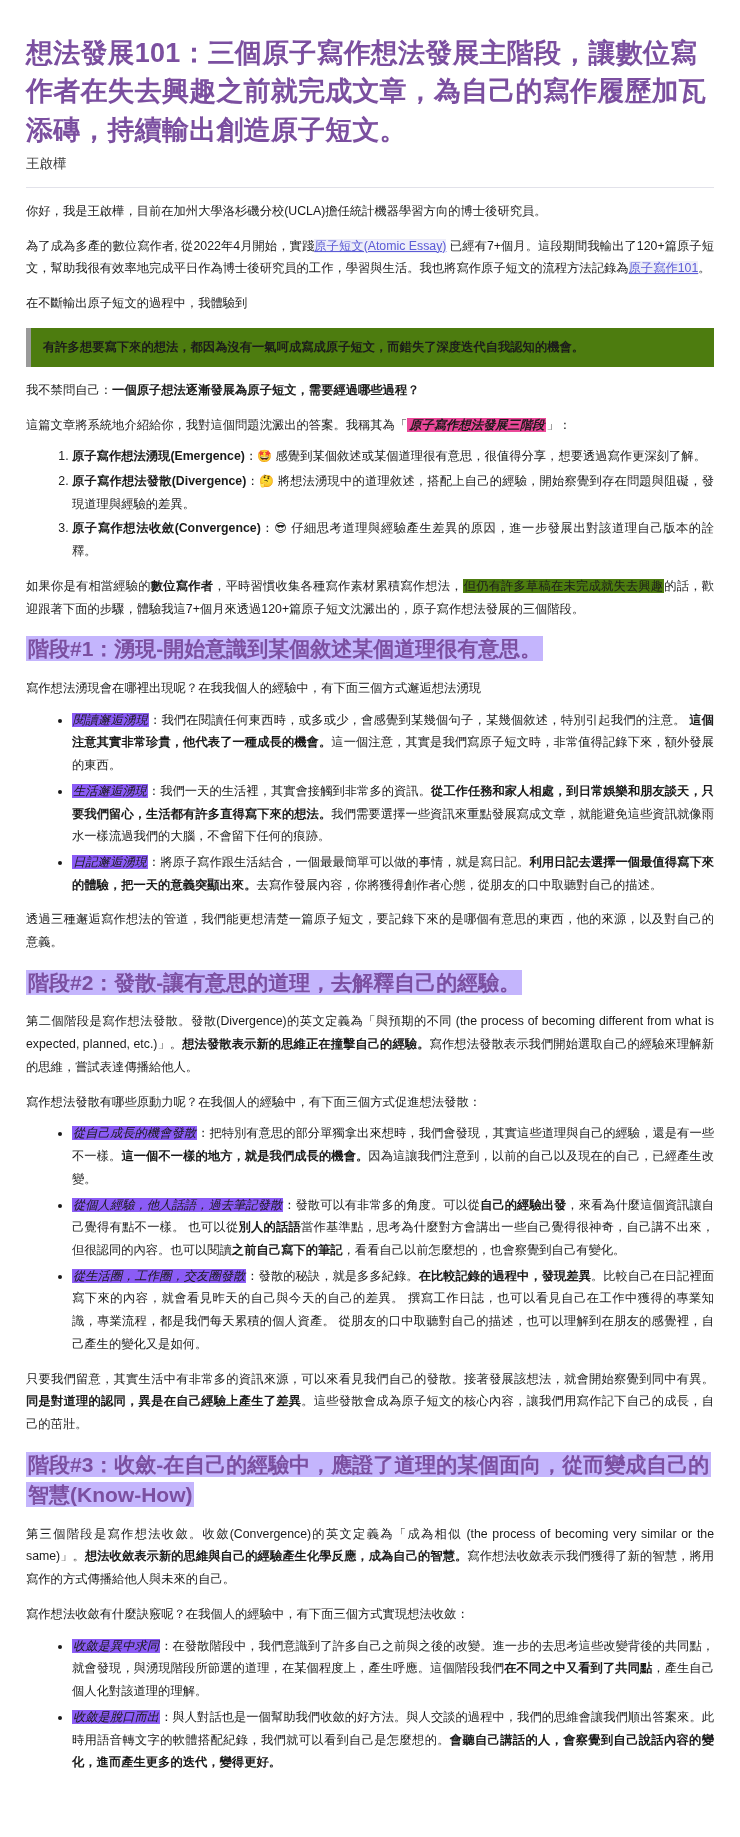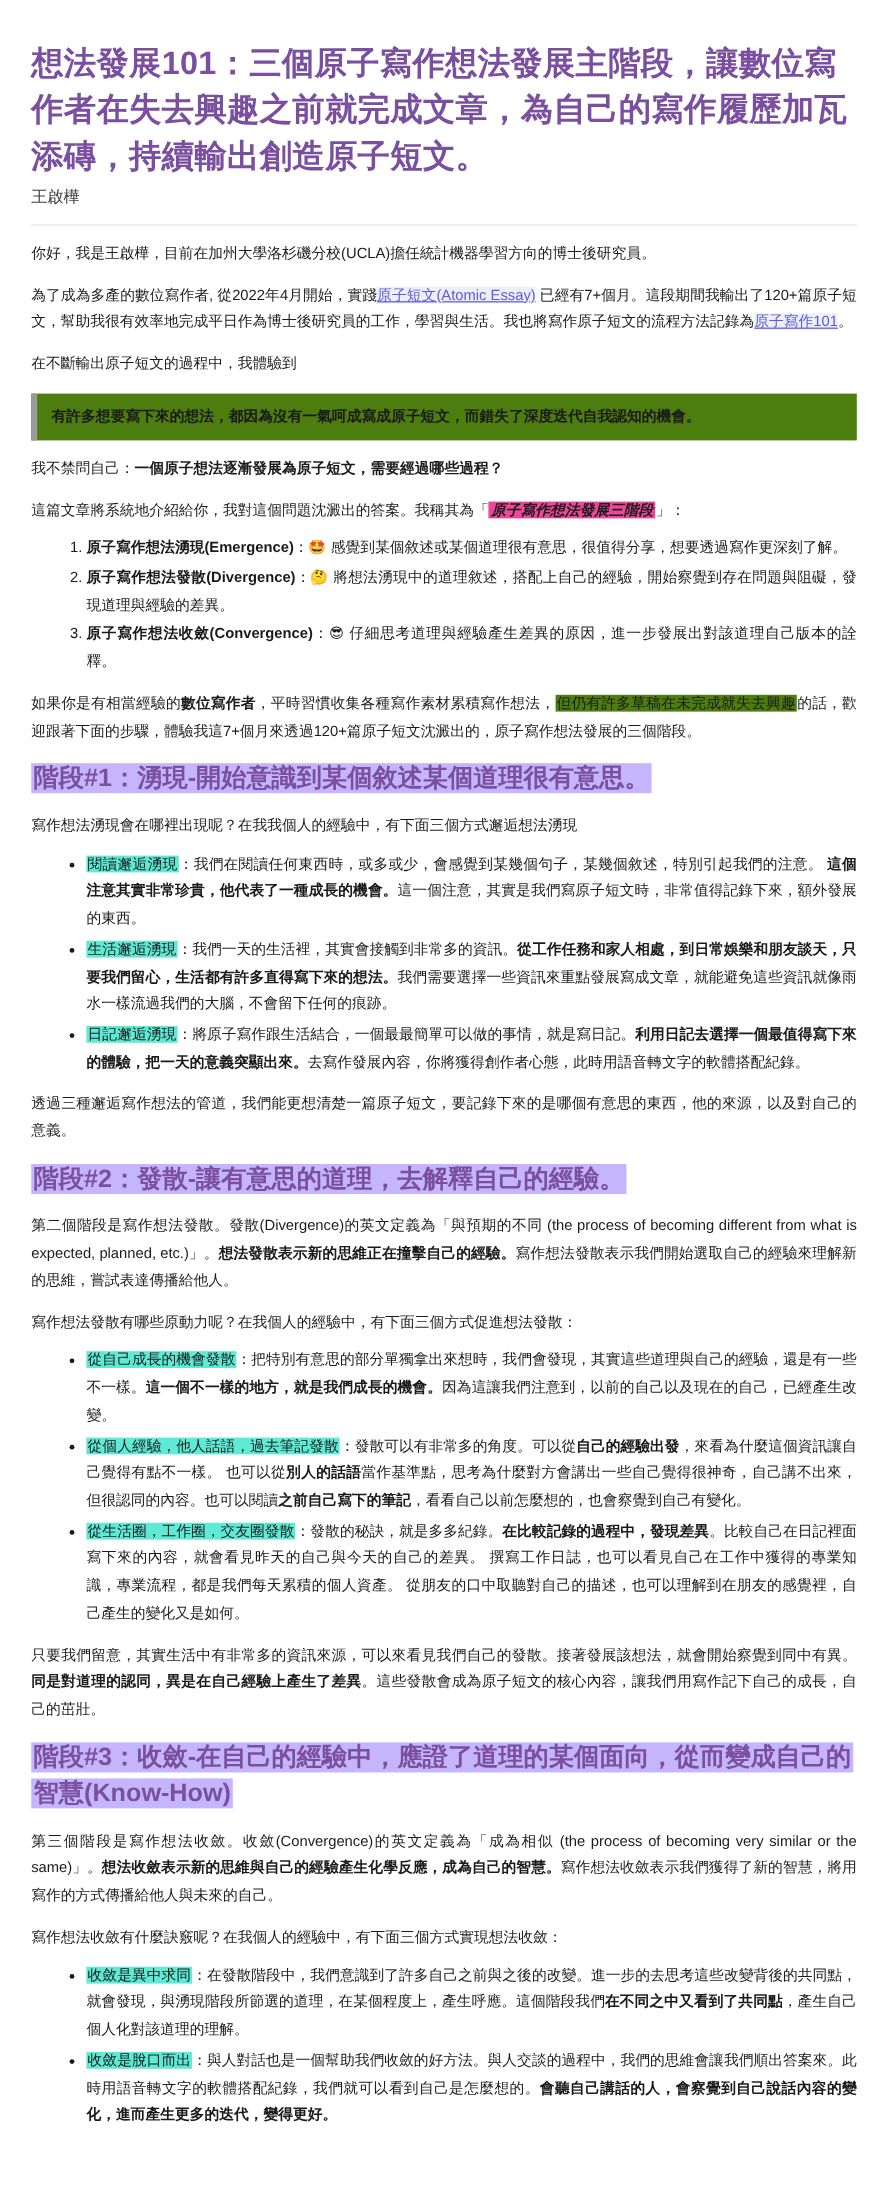--- a/index.html
+++ b/index.html
@@ -41,21 +41,21 @@
     line-height:1.85;
     color:#1b1b1b;
     text-align:justify;
   }
   .b{font-weight:bold;margin-top:38px;}
   a.link{
     color:#5b5bd6;
     text-decoration:underline;
     background:#eeeef9;
   }
-  .hl{background:#5eead4;padding:0 1px;}
+  .hl{background:#8b5cf6;padding:0 1px;font-style:italic;}
   .hl-orange{background:#4d7c0f;padding:0 1px;}
   .hl-strong{background:#ec4899;font-weight:bold;padding:0 2px;font-style:italic;}
 
   
   .callout{
     margin:13px 0 0 0;
     background:#4d7c0f;
     border-left:5px solid #9a9a9a;
     padding:9px 12px 9px 12px;
     font-size:12.3px;
@@ -133,21 +133,21 @@
     <p class="para"><span>如果你是有相當經驗的</span><span class="b">數位寫作者</span><span>，平時習慣收集各種寫作素材累積寫作想法，</span><span class="hl-orange">但仍有許多草稿在未完成就失去興趣</span><span>的話，歡迎跟著下面的步驟，體驗我這7+個月來透過120+篇原子短文沈澱出的，原子寫作想法發展的三個階段。</span></p>
 
     <h2 class="stage"><span class="hlbg">階段#1：湧現-開始意識到某個敘述某個道理很有意思。</span></h2>
 
 
     <p class="para">寫作想法湧現會在哪裡出現呢？在我我個人的經驗中，有下面三個方式邂逅想法湧現</p>
 
     <ul class="bullets">
       <li><span class="hl">閱讀邂逅湧現</span><span>：我們在閱讀任何東西時，或多或少，會感覺到某幾個句子，某幾個敘述，特別引起我們的注意。 </span><span class="b">這個注意其實非常珍貴，他代表了一種成長的機會。</span><span>這一個注意，其實是我們寫原子短文時，非常值得記錄下來，額外發展的東西。</span></li>
       <li><span class="hl">生活邂逅湧現</span><span>：我們一天的生活裡，其實會接觸到非常多的資訊。</span><span class="b">從工作任務和家人相處，到日常娛樂和朋友談天，只要我們留心，生活都有許多直得寫下來的想法。</span><span>我們需要選擇一些資訊來重點發展寫成文章，就能避免這些資訊就像雨水一樣流過我們的大腦，不會留下任何的痕跡。</span></li>
-      <li><span class="hl">日記邂逅湧現</span><span>：將原子寫作跟生活結合，一個最最簡單可以做的事情，就是寫日記。</span><span class="b">利用日記去選擇一個最值得寫下來的體驗，把一天的意義突顯出來。</span><span>去寫作發展內容，你將獲得創作者心態，此時用語音轉文字的軟體搭配紀錄。</span></li>
+      <li><span class="hl">日記邂逅湧現</span><span>：將原子寫作跟生活結合，一個最最簡單可以做的事情，就是寫日記。</span><span class="b">利用日記去選擇一個最值得寫下來的體驗，把一天的意義突顯出來。</span><span>去寫作發展內容，你將獲得創作者心態，從朋友的口中取聽對自己的描述。</span></li>
     </ul>
 
     <p class="para">透過三種邂逅寫作想法的管道，我們能更想清楚一篇原子短文，要記錄下來的是哪個有意思的東西，他的來源，以及對自己的意義。</p>
 
     <h2 class="stage"><span class="hlbg">階段#2：發散-讓有意思的道理，去解釋自己的經驗。</span></h2>
 
     <p class="para"><span>第二個階段是寫作想法發散。發散(Divergence)的英文定義為「與預期的不同 (the process of becoming different from what is expected, planned, etc.)」。</span><span class="b">想法發散表示新的思維正在撞擊自己的經驗。</span><span>寫作想法發散表示我們開始選取自己的經驗來理解新的思維，嘗試表達傳播給他人。</span></p>
 
     <p class="para">寫作想法發散有哪些原動力呢？在我個人的經驗中，有下面三個方式促進想法發散：</p>
 

